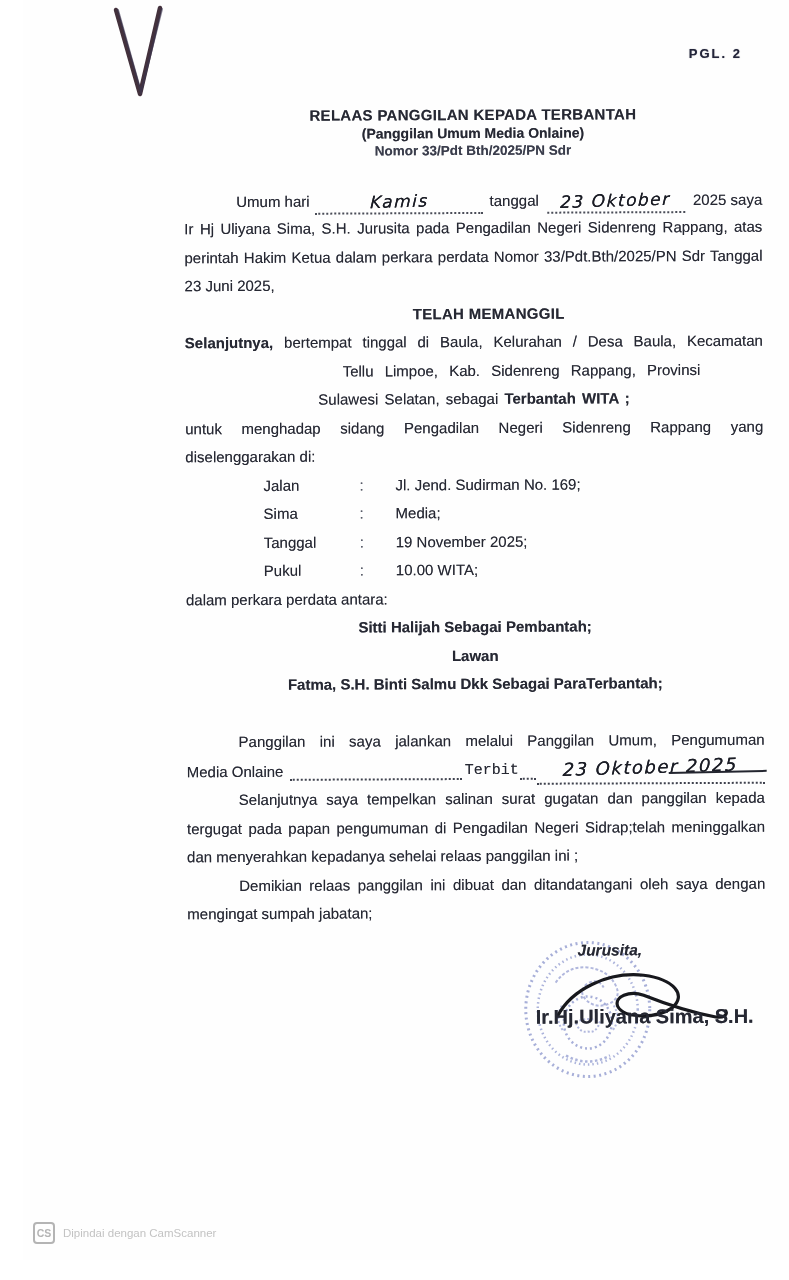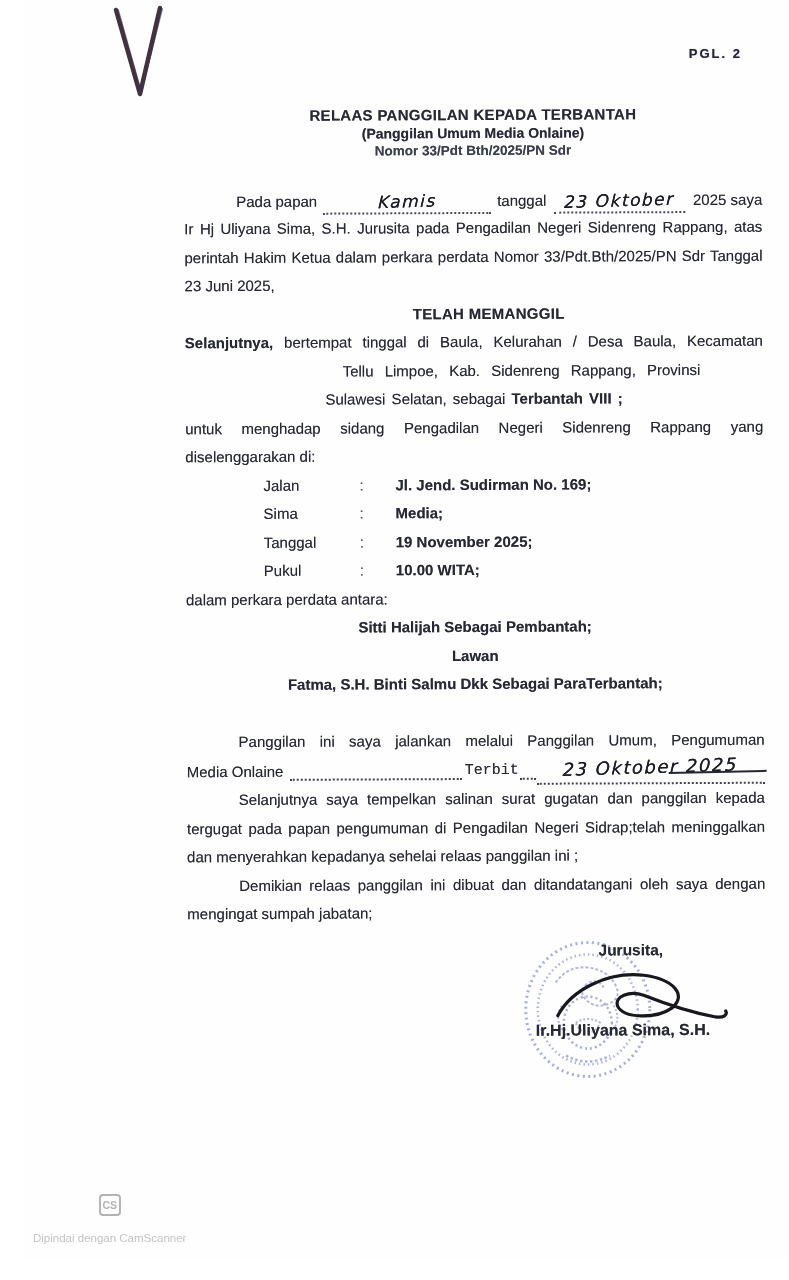--- a/index.html
+++ b/index.html
@@ -53,45 +53,45 @@
 
   .bhr1 { font-size:15px; line-height:28.5px; text-align-last:justify; }
   .bhr2 { font-size:15px; line-height:28.5px; text-align:center; padding-left:95px; word-spacing:7px; }
   .bhr3 { font-size:15px; line-height:28.5px; text-align:center; word-spacing:2px; }
   .b { font-weight:700; }
 
   .rows { padding-left:78px; }
   .row { display:flex; font-size:15px; line-height:28.5px; }
   .row-label { width:96px; }
   .row-colon { width:36px; color:#565a68; }
-  .row-value { font-weight:700; }
+  .row-value { font-weight:400; }
 
   .center-bold { text-align:center; font-weight:700; font-size:15px; line-height:28.5px; }
 
   .p1l1 { font-size:15px; line-height:28.5px; text-indent:52px; text-align-last:justify; margin-top:28px; }
   .terbit-line { display:flex; align-items:flex-end; font-size:15px; line-height:28px; height:30px; }
   .leader { flex:1; border-bottom:2.5px dotted #3f424e; margin:0 3px 5px 6px; }
   .terbit-label { white-space:nowrap;font-family:Liberation Mono, monospace; }
   .terbit-dots { width:16px; border-bottom:2.5px dotted #3f424e; margin:0 1px 5px 1px; }
   .terbit-hw { width:228px; border-bottom:2.5px dotted #3f424e; text-align:center; position:relative; }
   .terbit-hw .hand { font-size:18px; }
   .terbit-hw::after { content:""; position:absolute; left:58%; right:-2px; bottom:9px; border-bottom:2px solid #23252f; transform:rotate(-1deg); }
 
   .ind { text-indent:52px; }
 
   .sig-block { position:relative; height:180px; margin-top:2px; }
-  .sig-role { position:absolute; left:411px; top:12px; font-size:15.5px; font-weight:700; }
-  .sig-name { position:absolute; left:348px; top:92px; font-size:16px; font-weight:700; white-space:nowrap; }
+  .sig-role { position:absolute; left:390px; top:12px; font-size:15.5px; font-weight:700;font-style:italic; }
+  .sig-name { position:absolute; left:348px; top:76px; font-size:20px; font-weight:700; white-space:nowrap; }
   .stamp  { position:absolute; left:318px; top:-2px; opacity:.85; }
   .sig-curve { position:absolute; left:360px; top:36px; }
 
   .camscan {
     position:absolute; left:10px; bottom:16px;
-    display:flex; align-items:center; gap:16px;
-    color:#c3c3c3; font-size:11.5px;flex-direction:column;
+    display:flex; align-items:center; gap:8px;
+    color:#c3c3c3; font-size:11.5px;
   }
   .cs-box {
     width:22px; height:22px; border:2px solid #b4b4b4; border-radius:4px;
     display:flex; align-items:center; justify-content:center;
     font-size:10.5px; font-weight:700; color:#b4b4b4;
   }
 </style>
 </head>
 <body>
 
@@ -104,34 +104,34 @@
     <polyline points="11,6 34,88 55,5" fill="none" stroke="#3a3550" stroke-width="2" stroke-linecap="round" opacity=".6"></polyline>
   </svg>
 
   <div class="doc">
 
     <div class="t-title">RELAAS PANGGILAN KEPADA  TERBANTAH</div>
     <div class="t-sub">(Panggilan Umum Media Onlaine)</div>
     <div class="t-nomor">Nomor  33/Pdt Bth/2025/PN Sdr</div>
 
     <div class="open-line">
-      <span class="pre">Pada papan</span>
+      <span class="pre">Umum hari</span>
       <span class="hw-wrap w1"><span class="hand">Kamis</span></span>
       <span>tanggal</span>
       <span class="hw-wrap w2"><span class="hand">23 Oktober</span></span>
       <span>2025 saya</span>
     </div>
 
     <div class="para justify">Ir Hj Uliyana Sima, S.H. Jurusita pada Pengadilan Negeri Sidenreng Rappang, atas perintah Hakim Ketua dalam perkara perdata Nomor 33/Pdt.Bth/2025/PN Sdr Tanggal 23 Juni 2025,</div>
 
     <div class="memanggil">TELAH MEMANGGIL</div>
 
     <div class="bhr1"><span class="b">Selanjutnya,</span><span> bertempat tinggal di Baula, Kelurahan / Desa Baula, Kecamatan</span></div>
     <div class="bhr2">Tellu Limpoe, Kab. Sidenreng Rappang, Provinsi</div>
-    <div class="bhr3"><span>Sulawesi Selatan, sebagai </span><span class="b">Terbantah VIII ;</span></div>
+    <div class="bhr3"><span>Sulawesi Selatan, sebagai </span><span class="b">Terbantah WITA ;</span></div>
 
     <div class="para justify">untuk menghadap sidang Pengadilan Negeri Sidenreng Rappang yang diselenggarakan di:</div>
 
     <div class="rows">
       <div class="row">
         <span class="row-label">Jalan</span>
         <span class="row-colon">:</span>
         <span class="row-value">Jl. Jend. Sudirman No. 169;</span>
       </div>
       <div class="row">

